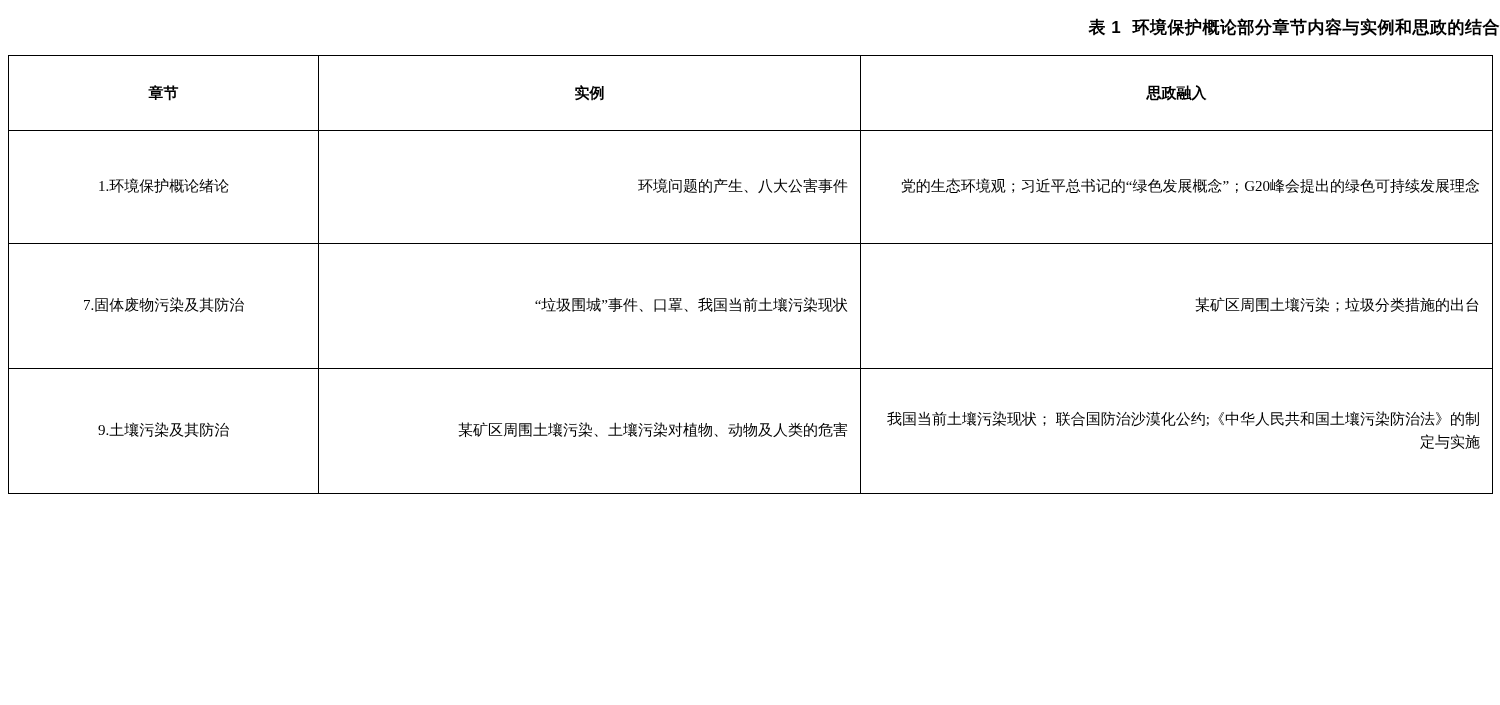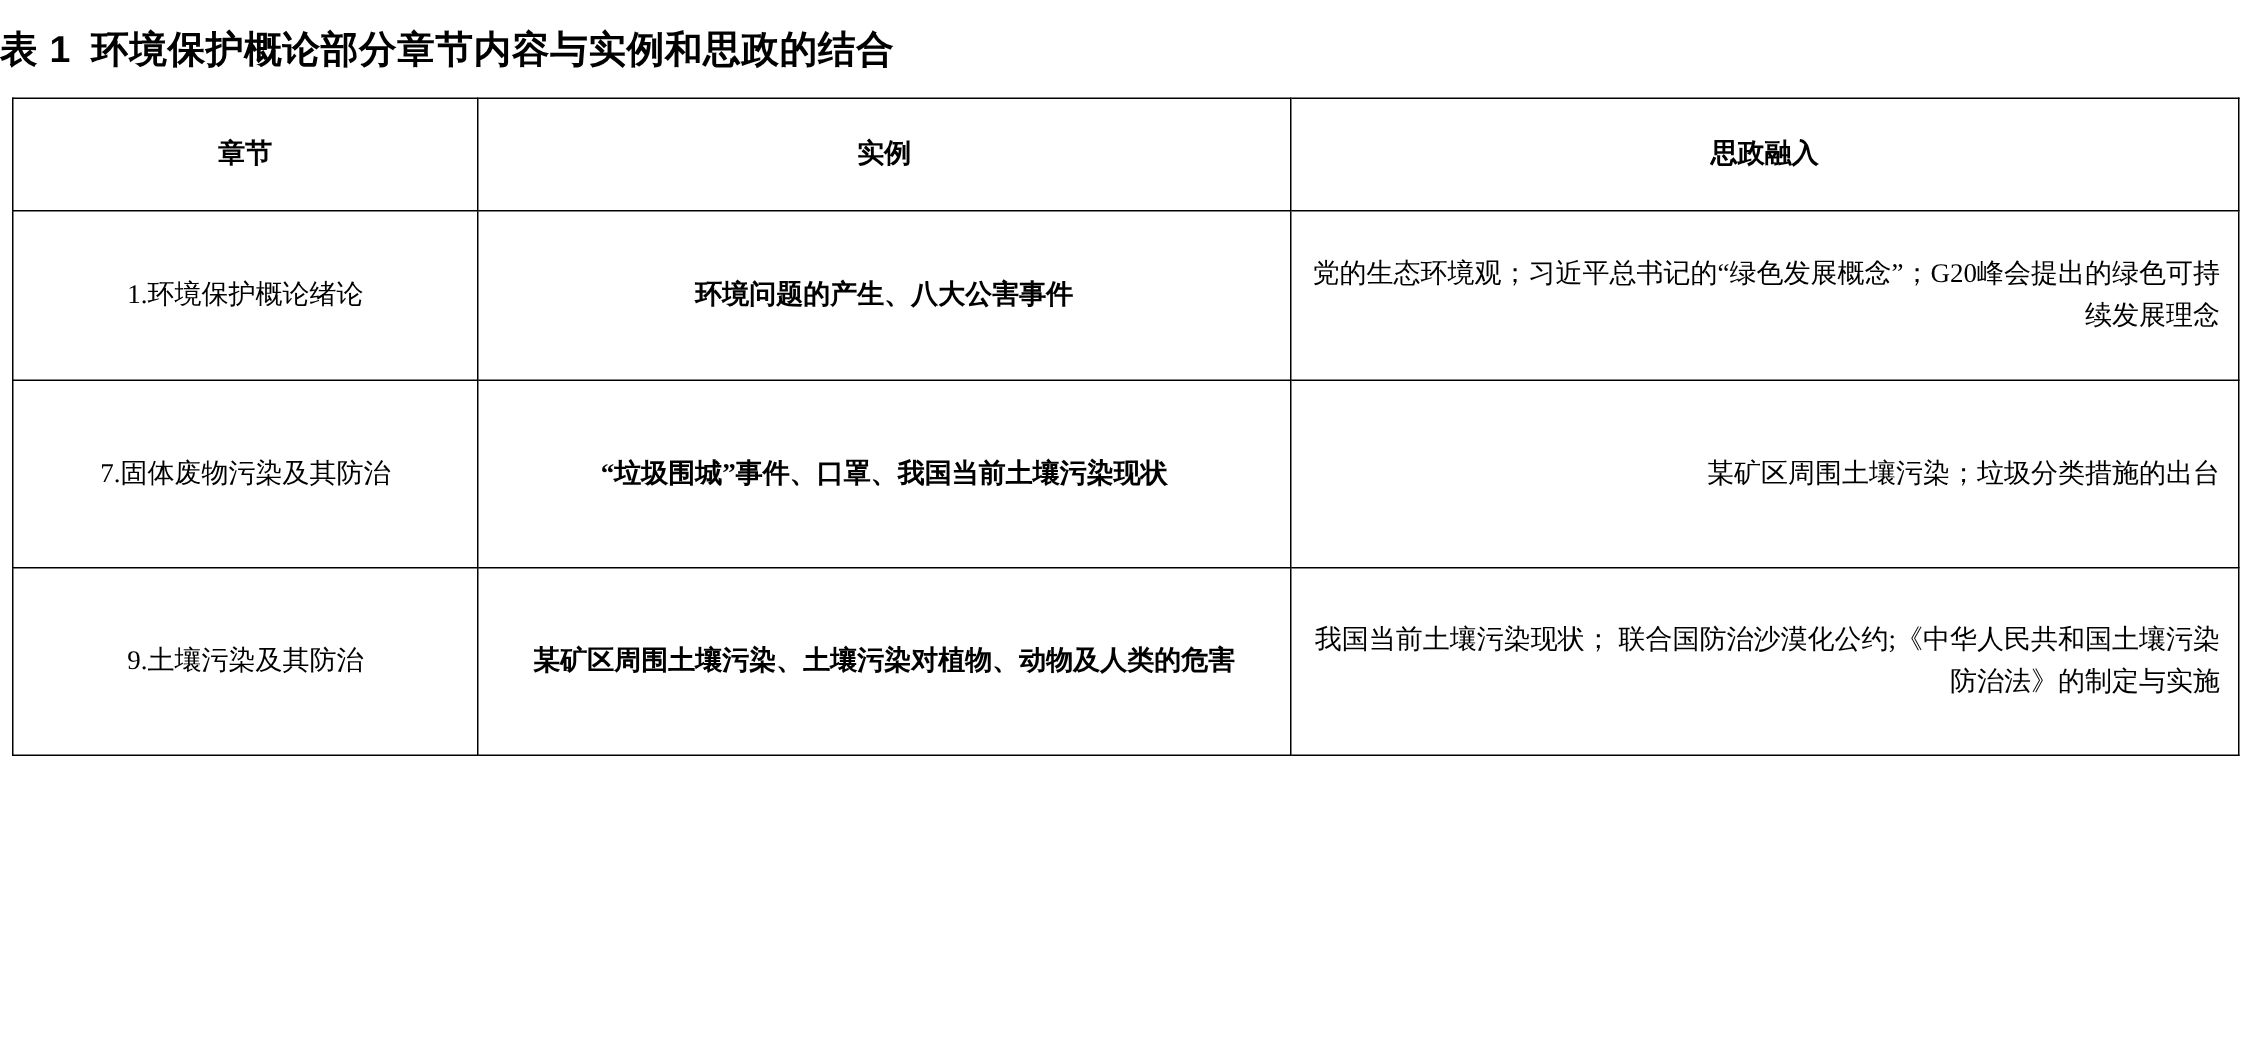--- a/index.html
+++ b/index.html
@@ -14,45 +14,45 @@
     color: #000000;
     overflow: hidden;
   }
   .page {
     position: relative;
     width: 1500px;
     height: 705px;
     box-sizing: border-box;
   }
   .table-caption {
-    text-align: left;
+    text-align: right;
     font-family: "Liberation Sans", "DejaVu Sans", sans-serif;
     font-weight: bold;
-    font-size: 25px;
+    font-size: 17px;
     letter-spacing: 0.5px;
     padding-top: 16px;
     padding-bottom: 16px;
   }
   .caption-label {
     margin-right: 6px;
   }
   .table-wrap {
     padding: 0 8px;
   }
   table.data-table {
     border-collapse: collapse;
     width: 1484px;
     margin: 0 auto;
     table-layout: fixed;
   }
   table.data-table th,
   table.data-table td {
     border: 1.5px solid #000000;
     vertical-align: middle;
-    font-size: 18px;
+    font-size: 15px;
     line-height: 1.55;
   }
   table.data-table th {
     text-align: center;
     font-family: "Liberation Sans", "DejaVu Sans", sans-serif;
     font-weight: bold;
     height: 66px;
     padding: 4px 8px;
   }
   table.data-table td {
@@ -61,23 +61,22 @@
   }
   col.col-section { width: 310px; }
   col.col-example { width: 542px; }
   col.col-ideology { width: 632px; }
 
   td.cell-section {
     text-align: center;
     padding-left: 10px;
   }
   td.cell-example {
-    text-align: center;
+    text-align: right;
     padding-left: 14px;
-    font-weight: bold;
   }
   td.cell-ideology {
     text-align: right;
     padding-left: 12px;
     padding-right: 6px;
   }
   tr.row-0 td { height: 92px; }
   tr.row-1 td { height: 104px; }
   tr.row-2 td { height: 104px; }
   tr.row-3 td { height: 104px; }

